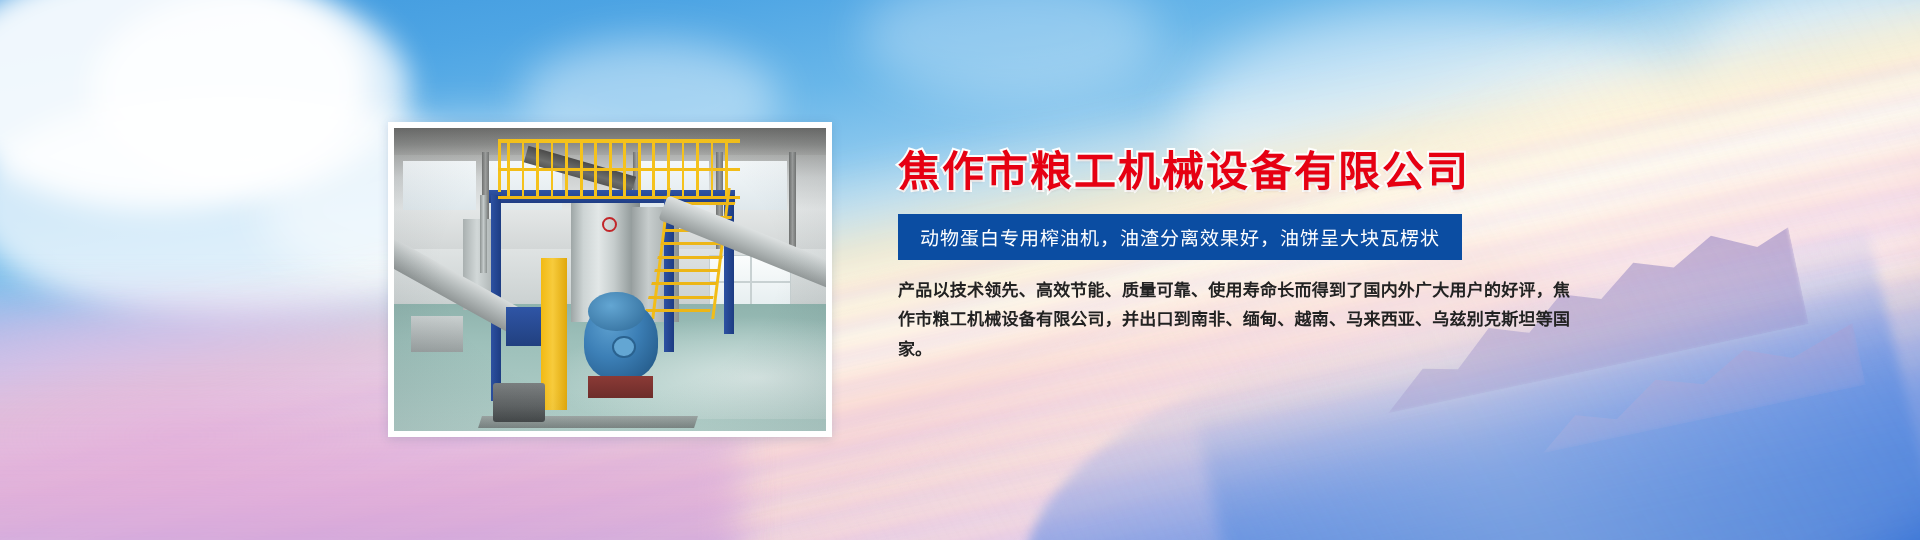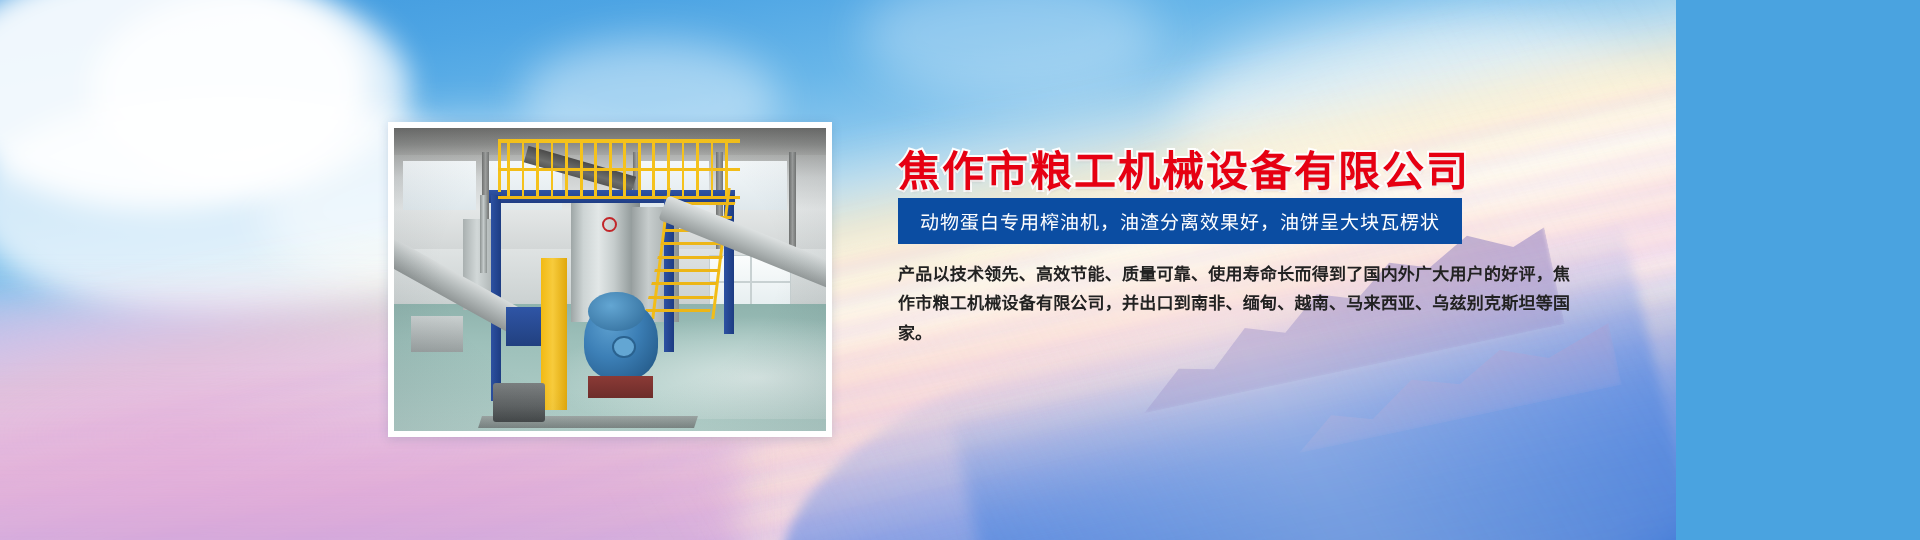--- a/index.html
+++ b/index.html
@@ -6,21 +6,21 @@
   html,body{margin:0;padding:0;}
   body{
     width:1920px;height:540px;overflow:hidden;
     font-family:"Liberation Sans","DejaVu Sans",sans-serif;
     background:#4aa3e0;
   }
 
   
   .banner{
     position:relative;
-    width:1676px;height:540px;
+    width:1920px;height:540px;
     overflow:hidden;
     background:#3f9ede;
   }
 
   
   .sky-base{
     position:absolute;inset:0;
     background:
       linear-gradient(170deg,
         #3d97dd 0%,
@@ -389,21 +389,21 @@
     letter-spacing:2px;
     color:#e60012;
     line-height:1.05;
     -webkit-text-stroke:4px #ffffff;
     paint-order:stroke fill;
     text-shadow:0 2px 3px rgba(120,80,80,0.20);
     white-space:nowrap;
   }
   .slogan-bar{
     display:inline-block;
-    margin-top:4px;
+    margin-top:20px;
     background:#0b4da2;
     color:#ffffff;
     font-family:"DejaVu Sans","Liberation Sans",sans-serif;
     font-size:19px;
     letter-spacing:1px;
     padding:9px 22px 10px 22px;
     white-space:nowrap;
   }
   .desc{
     margin:16px 0 0 0;

